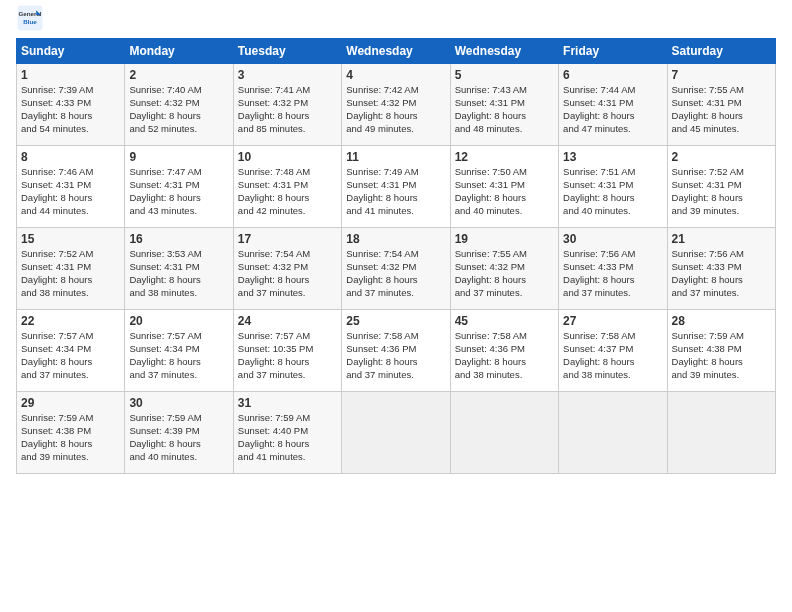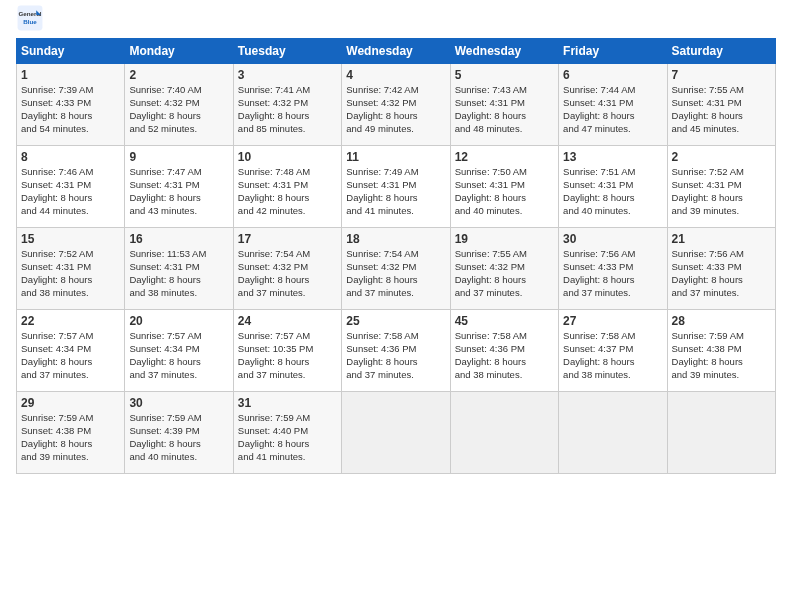--- a/index.html
+++ b/index.html
@@ -138,21 +138,21 @@
           <td><span class="day-num">8</span><span>Sunrise: 7:46 AM</span><br><span>Sunset: 4:31 PM</span><br><span>Daylight: 8 hours</span><br><span>and 44 minutes.</span></td>
           <td><span class="day-num">9</span><span>Sunrise: 7:47 AM</span><br><span>Sunset: 4:31 PM</span><br><span>Daylight: 8 hours</span><br><span>and 43 minutes.</span></td>
           <td><span class="day-num">10</span><span>Sunrise: 7:48 AM</span><br><span>Sunset: 4:31 PM</span><br><span>Daylight: 8 hours</span><br><span>and 42 minutes.</span></td>
           <td><span class="day-num">11</span><span>Sunrise: 7:49 AM</span><br><span>Sunset: 4:31 PM</span><br><span>Daylight: 8 hours</span><br><span>and 41 minutes.</span></td>
           <td><span class="day-num">12</span><span>Sunrise: 7:50 AM</span><br><span>Sunset: 4:31 PM</span><br><span>Daylight: 8 hours</span><br><span>and 40 minutes.</span></td>
           <td><span class="day-num">13</span><span>Sunrise: 7:51 AM</span><br><span>Sunset: 4:31 PM</span><br><span>Daylight: 8 hours</span><br><span>and 40 minutes.</span></td>
           <td><span class="day-num">2</span><span>Sunrise: 7:52 AM</span><br><span>Sunset: 4:31 PM</span><br><span>Daylight: 8 hours</span><br><span>and 39 minutes.</span></td>
         </tr>
         <tr>
           <td><span class="day-num">15</span><span>Sunrise: 7:52 AM</span><br><span>Sunset: 4:31 PM</span><br><span>Daylight: 8 hours</span><br><span>and 38 minutes.</span></td>
-          <td><span class="day-num">16</span><span>Sunrise: 11:53 AM</span><br><span>Sunset: 4:31 PM</span><br><span>Daylight: 8 hours</span><br><span>and 38 minutes.</span></td>
+          <td><span class="day-num">16</span><span>Sunrise: 3:53 AM</span><br><span>Sunset: 4:31 PM</span><br><span>Daylight: 8 hours</span><br><span>and 38 minutes.</span></td>
           <td><span class="day-num">17</span><span>Sunrise: 7:54 AM</span><br><span>Sunset: 4:32 PM</span><br><span>Daylight: 8 hours</span><br><span>and 37 minutes.</span></td>
           <td><span class="day-num">18</span><span>Sunrise: 7:54 AM</span><br><span>Sunset: 4:32 PM</span><br><span>Daylight: 8 hours</span><br><span>and 37 minutes.</span></td>
           <td><span class="day-num">19</span><span>Sunrise: 7:55 AM</span><br><span>Sunset: 4:32 PM</span><br><span>Daylight: 8 hours</span><br><span>and 37 minutes.</span></td>
           <td><span class="day-num">30</span><span>Sunrise: 7:56 AM</span><br><span>Sunset: 4:33 PM</span><br><span>Daylight: 8 hours</span><br><span>and 37 minutes.</span></td>
           <td><span class="day-num">21</span><span>Sunrise: 7:56 AM</span><br><span>Sunset: 4:33 PM</span><br><span>Daylight: 8 hours</span><br><span>and 37 minutes.</span></td>
         </tr>
         <tr>
           <td><span class="day-num">22</span><span>Sunrise: 7:57 AM</span><br><span>Sunset: 4:34 PM</span><br><span>Daylight: 8 hours</span><br><span>and 37 minutes.</span></td>
           <td><span class="day-num">20</span><span>Sunrise: 7:57 AM</span><br><span>Sunset: 4:34 PM</span><br><span>Daylight: 8 hours</span><br><span>and 37 minutes.</span></td>
           <td><span class="day-num">24</span><span>Sunrise: 7:57 AM</span><br><span>Sunset: 10:35 PM</span><br><span>Daylight: 8 hours</span><br><span>and 37 minutes.</span></td>

